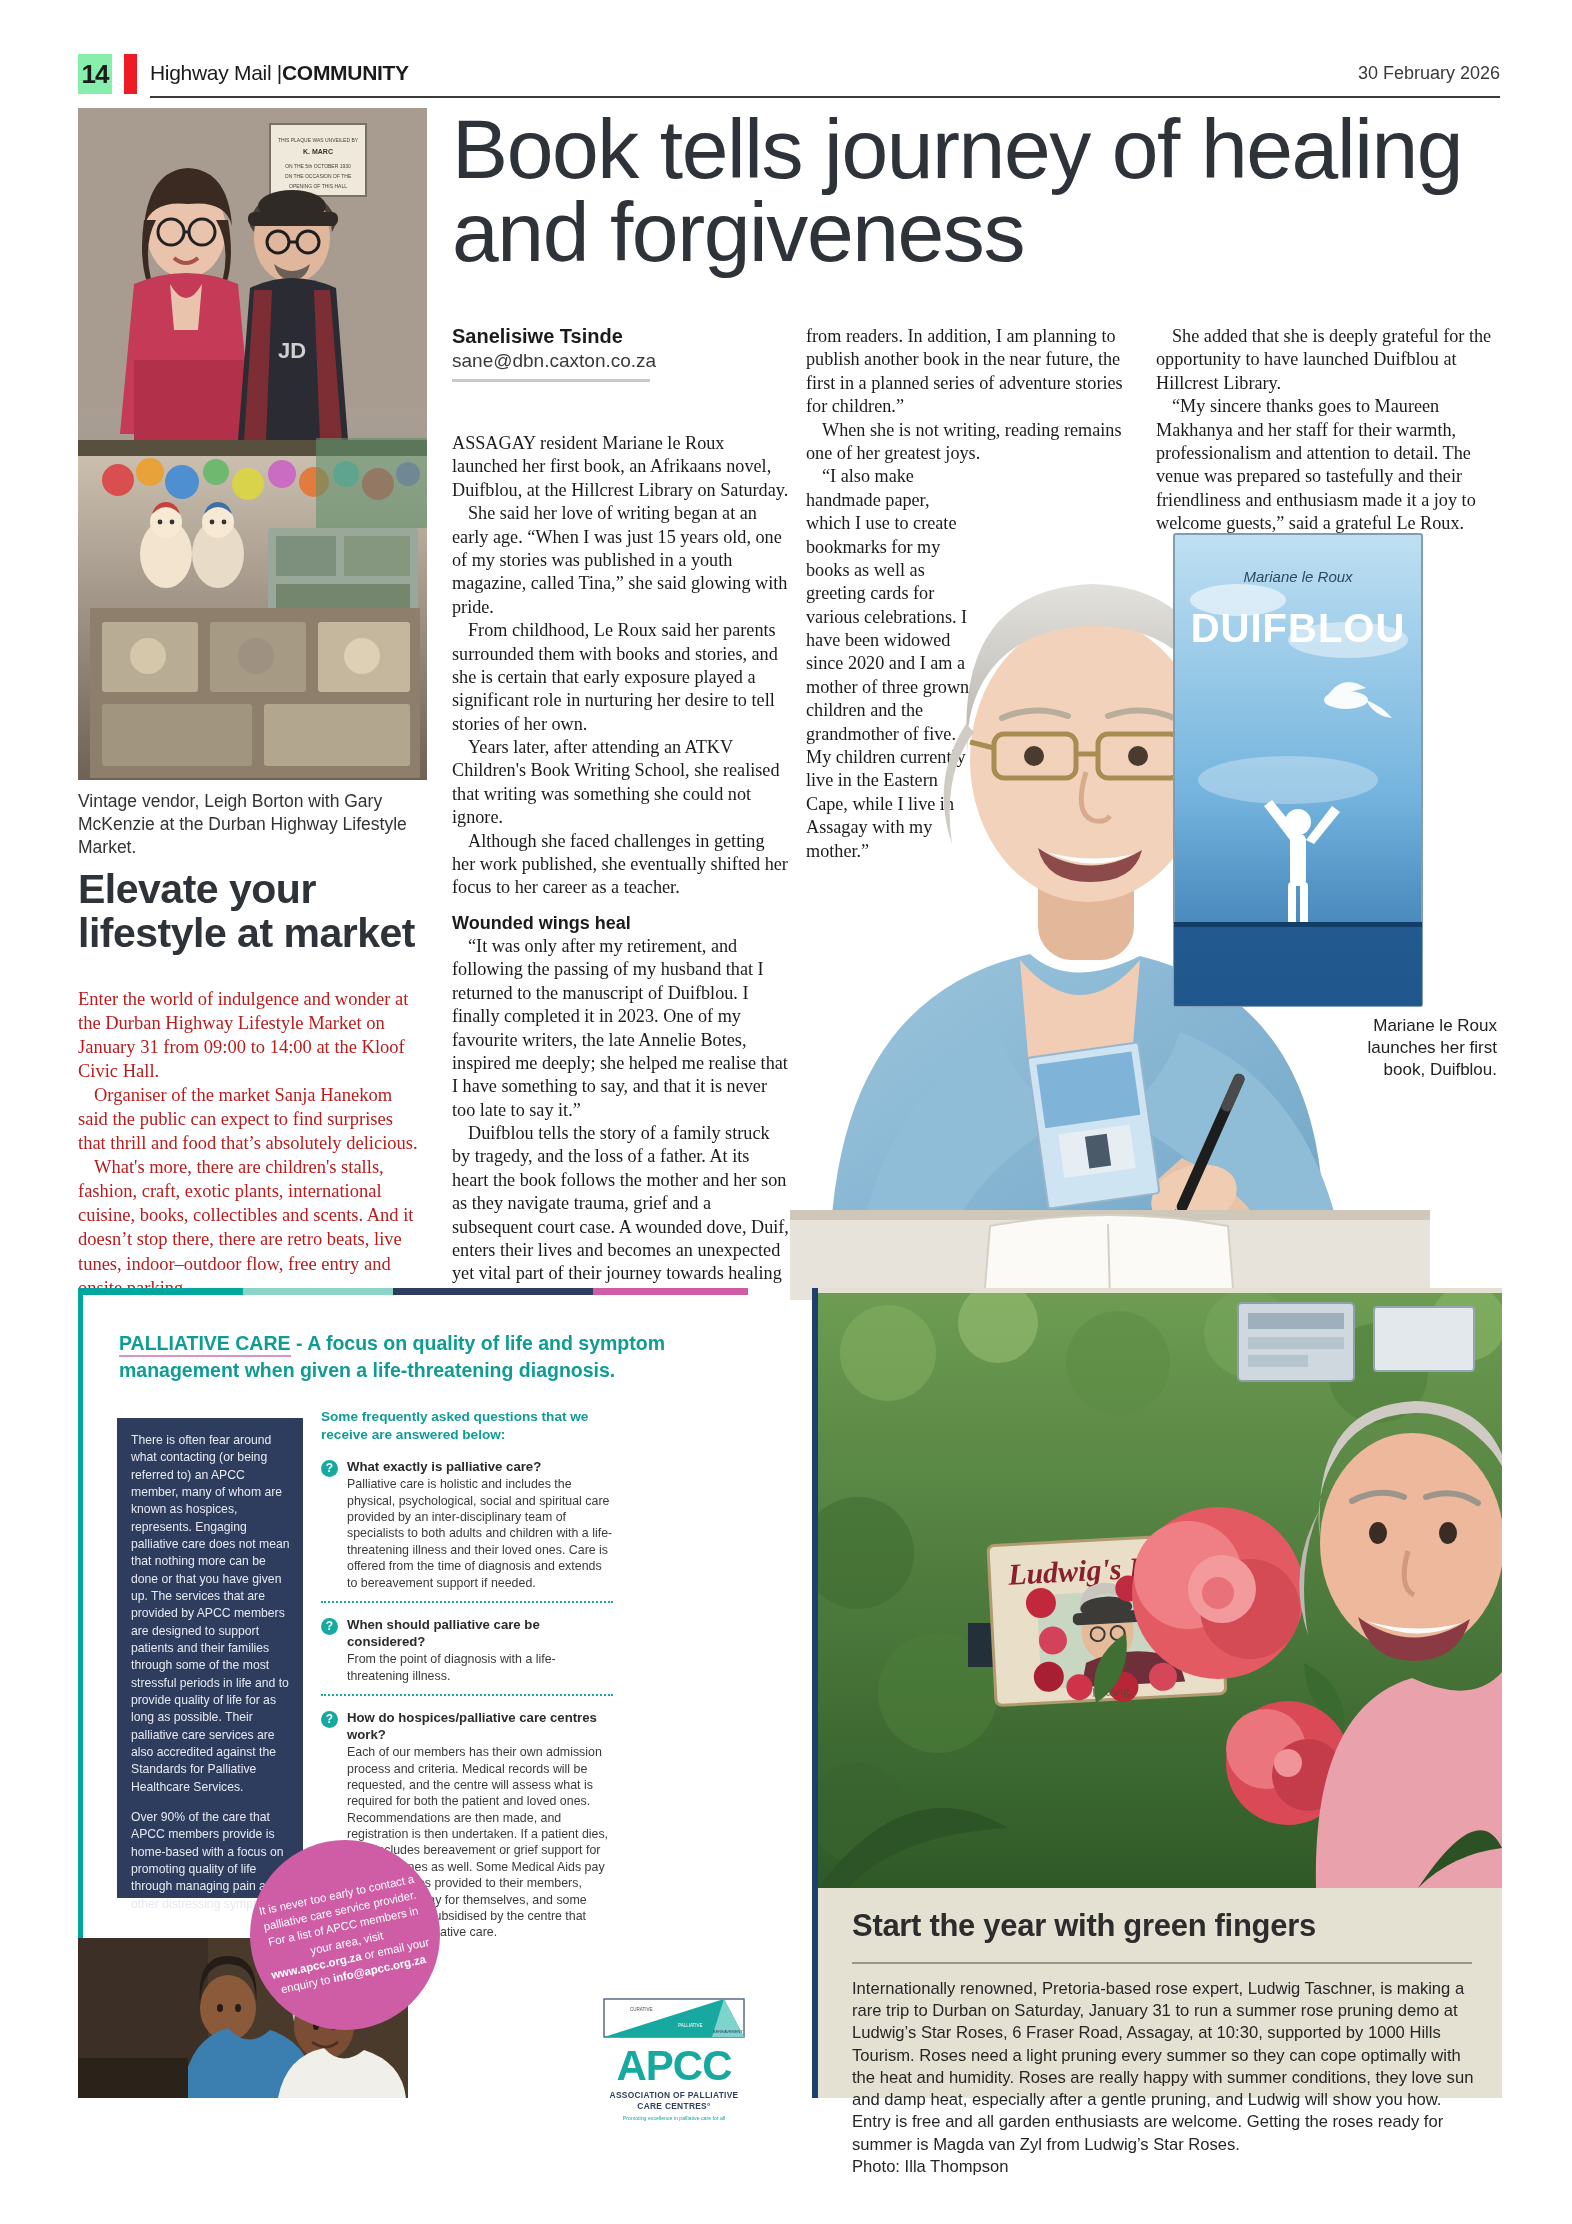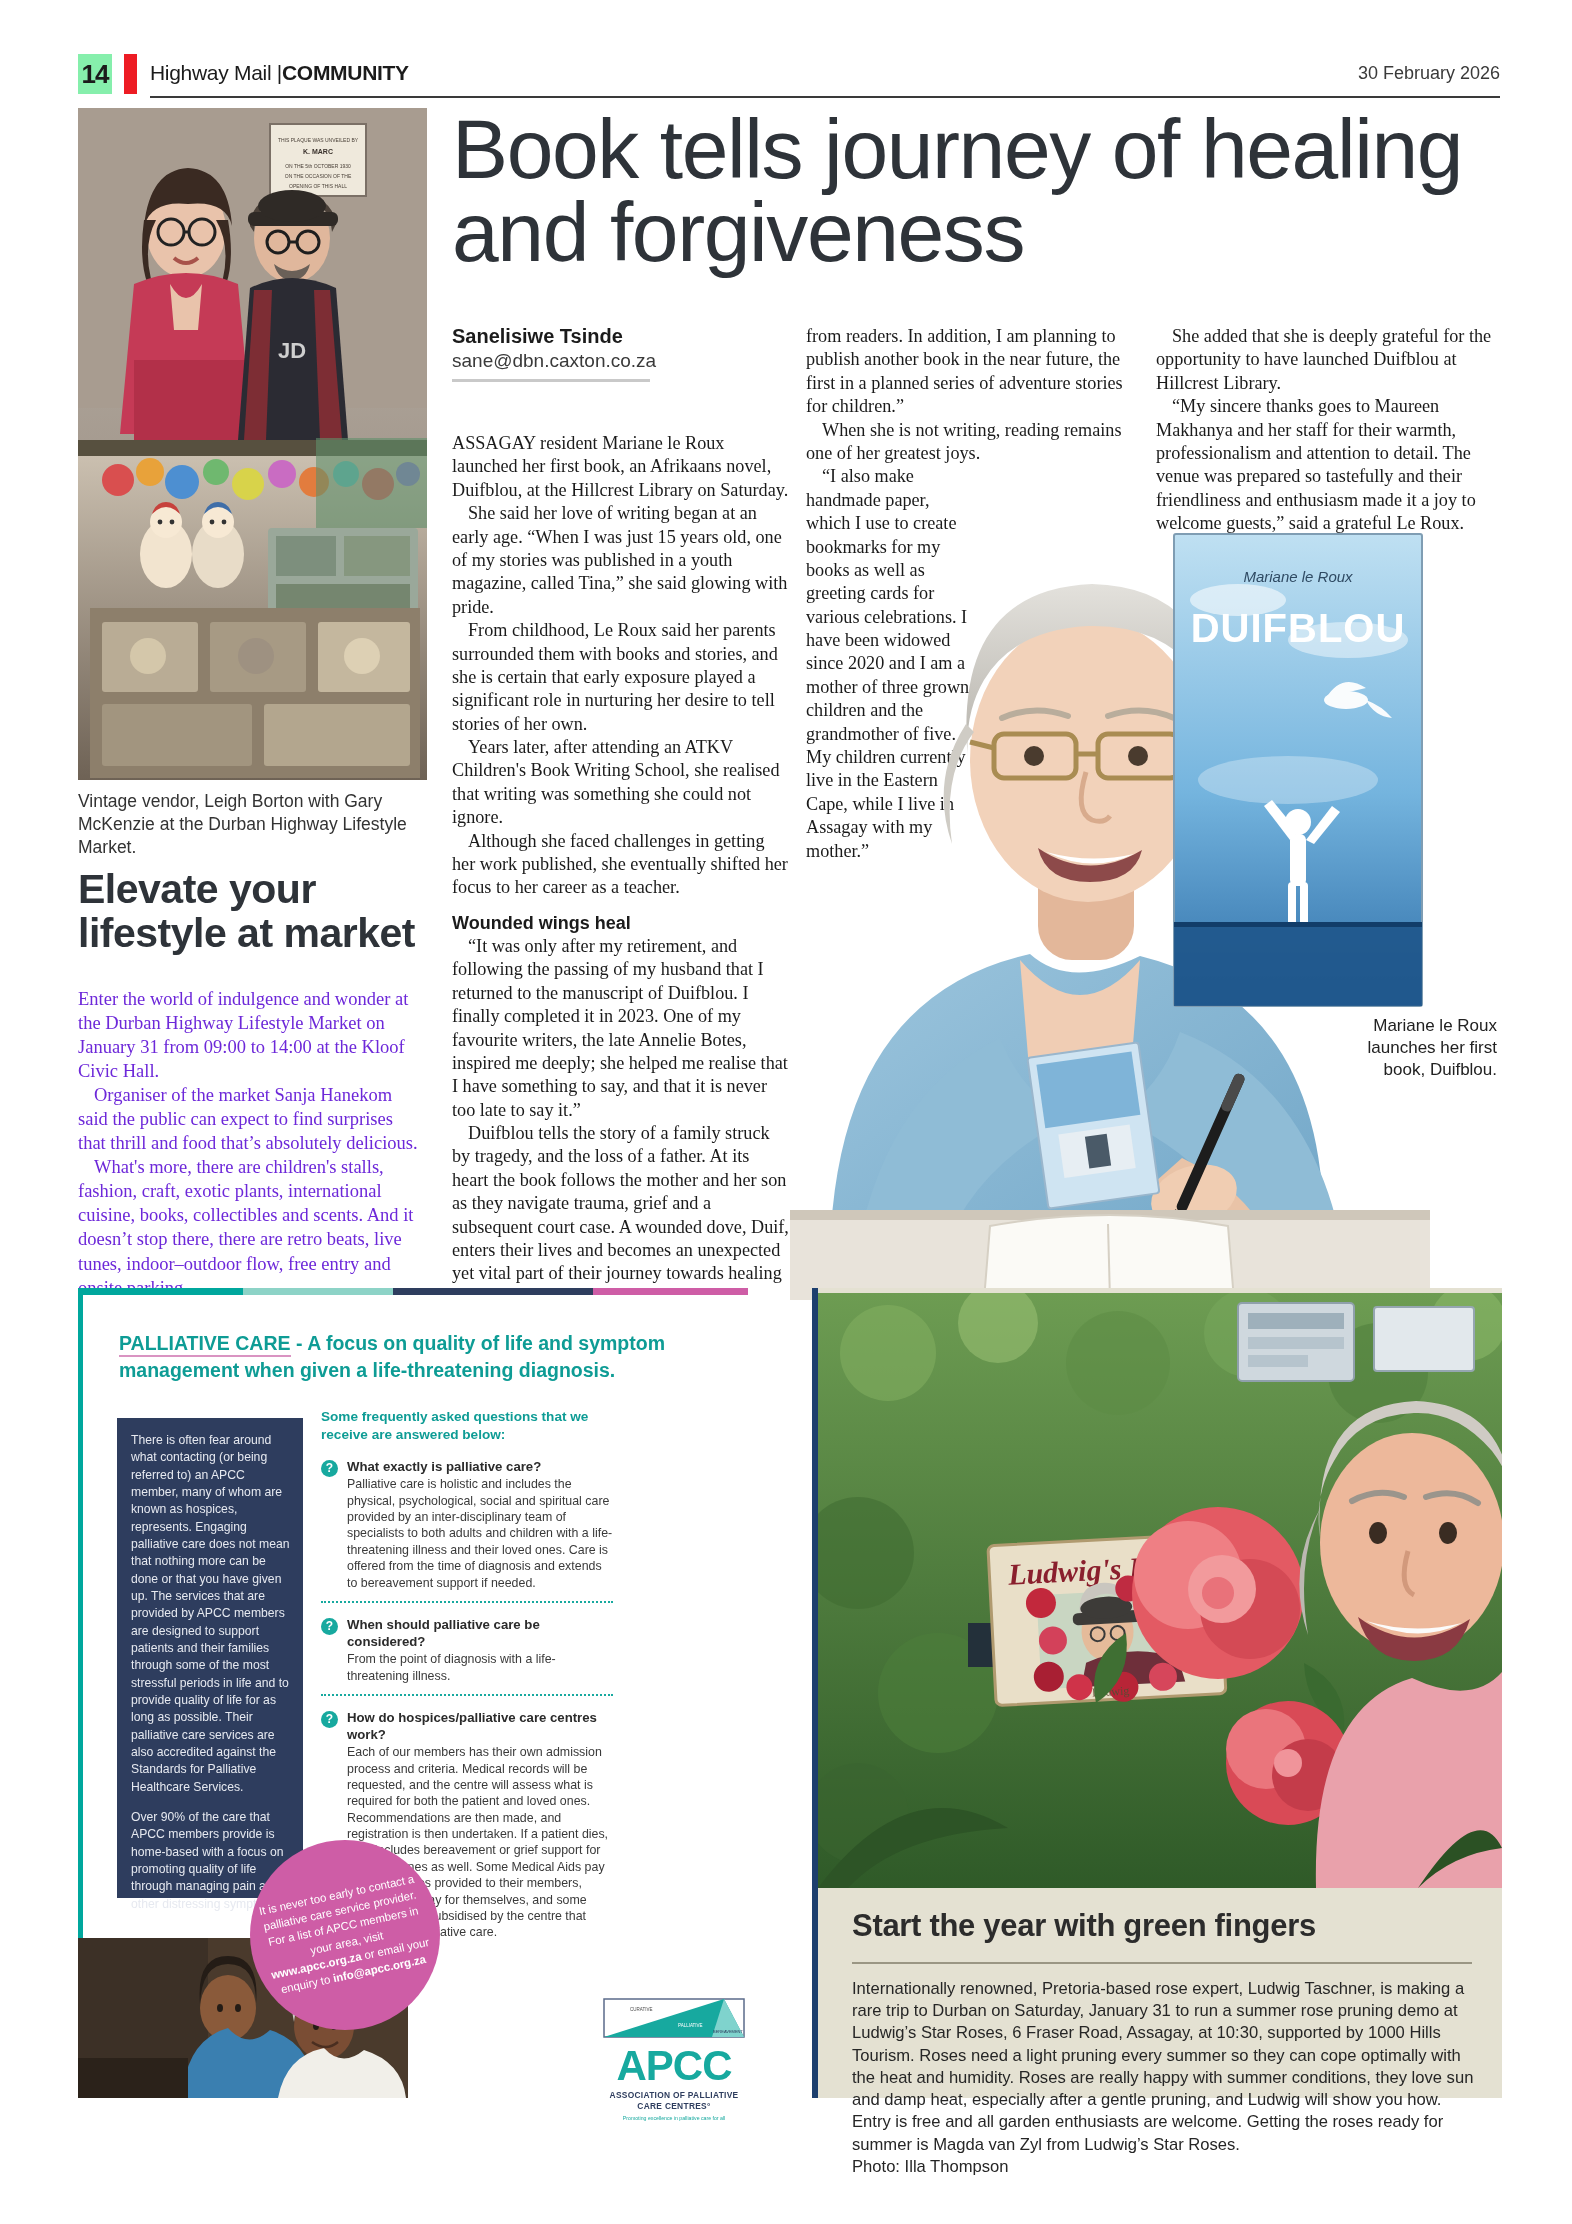--- a/index.html
+++ b/index.html
@@ -45,21 +45,21 @@
     position: absolute; left: 78px; top: 790px; width: 330px;
     font-size: 17.5px; line-height: 1.30; color: #333;
   }
   .sub-headline {
     position: absolute; left: 78px; top: 868px; width: 340px;
     font-family: "Liberation Sans Narrow","Liberation Sans",sans-serif;
     font-size: 41px; line-height: 1.07; color: #2e3339; letter-spacing: -0.5px;
   }
   .left-body {
     position: absolute; left: 78px; top: 987px; width: 340px;
-    font-family: "Liberation Serif", serif; font-size: 18.5px; line-height: 1.30; color: #6d28d9;
+    font-family: "Liberation Serif", serif; font-size: 18.5px; line-height: 1.30; color: #b91c1c;
     text-align: left;
   }
   .left-body p { text-indent: 16px; }
   .left-body p.first { text-indent: 0; }
 
   
   .byline { position: absolute; left: 452px; top: 325px; width: 200px; }
   .byline-name { font-size: 20px; font-weight: 700; color: #1b1b1b; }
   .byline-mail { font-size: 19px; color: #3a3a3a; margin-top: 2px; }
   .byline-rule { width: 198px; height: 3px; background: #c9c9c9; margin-top: 7px; }

